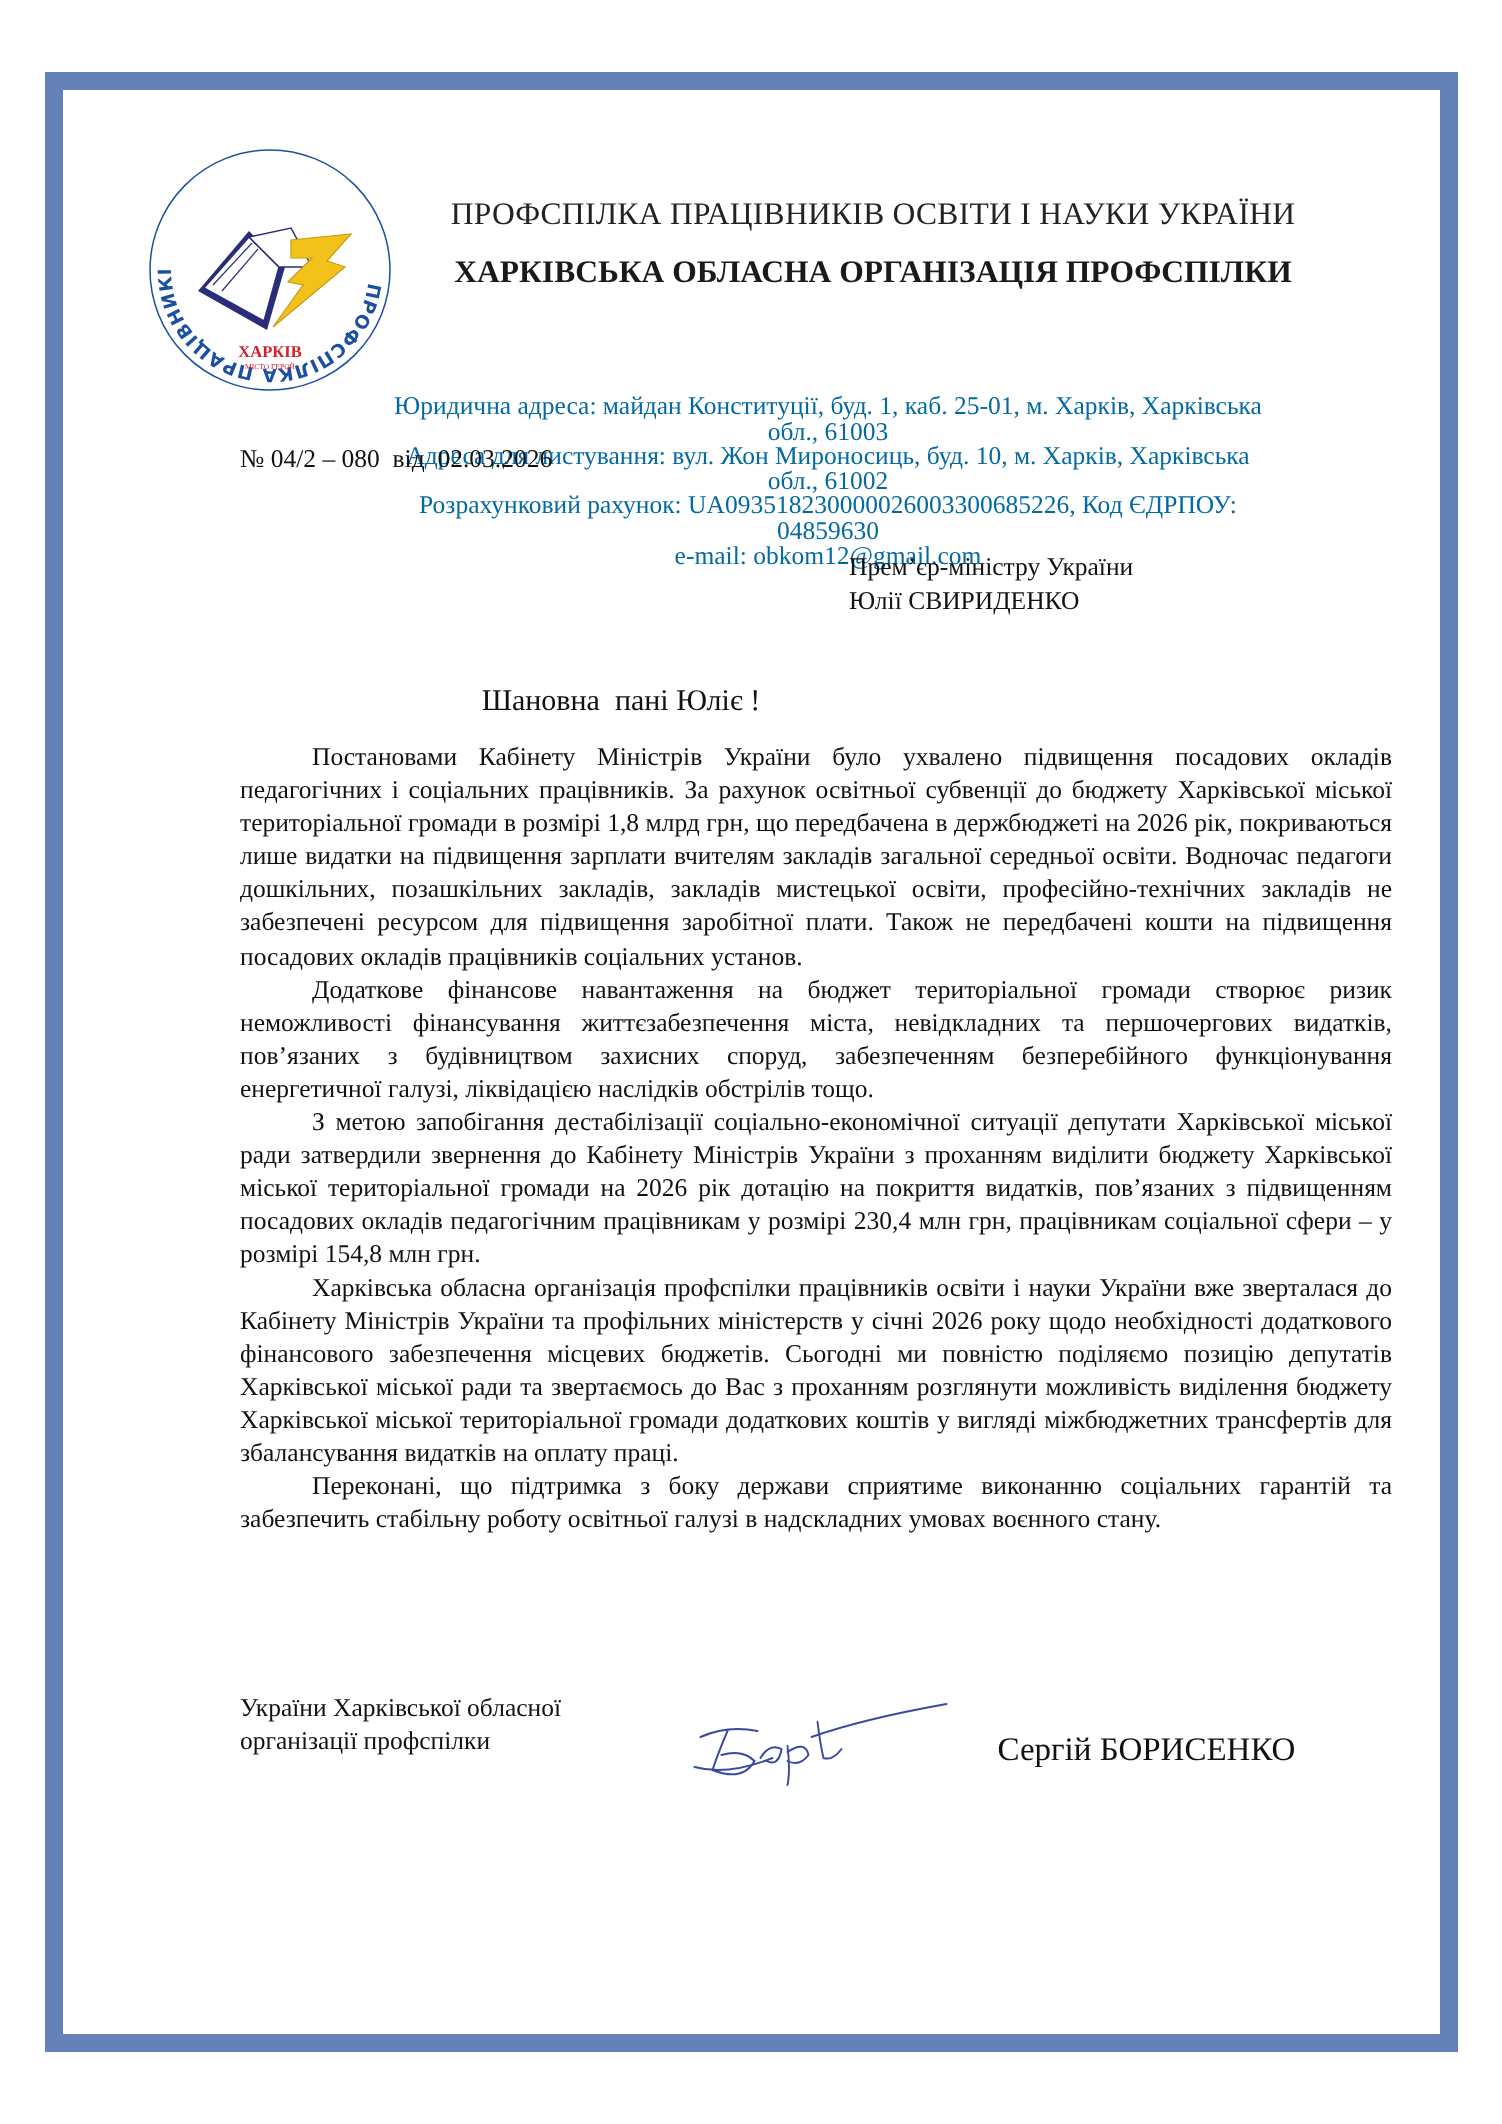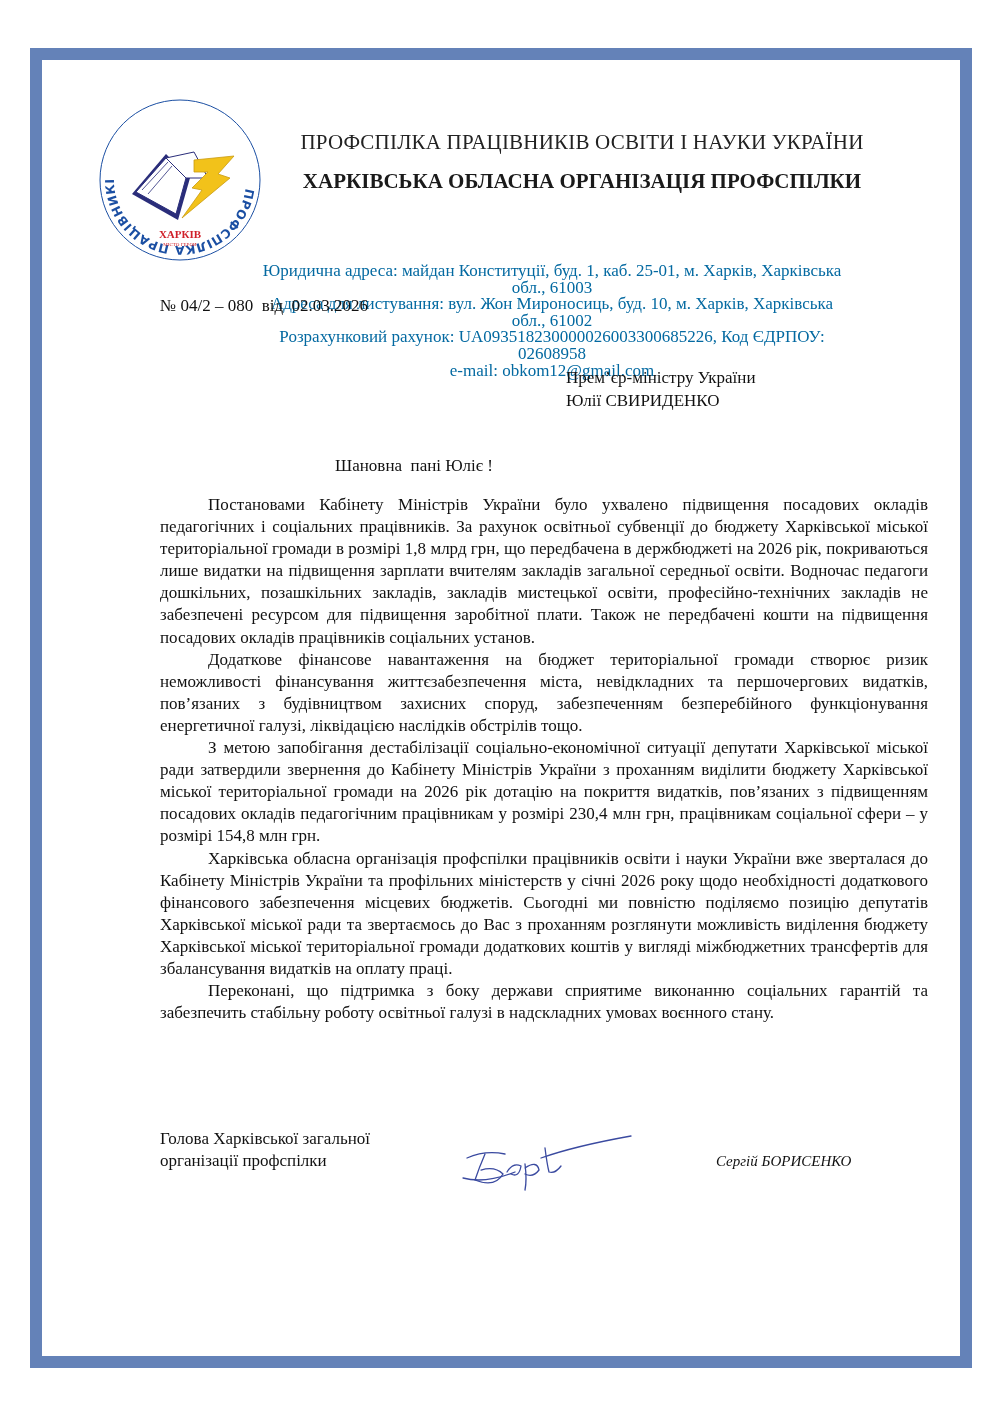--- a/index.html
+++ b/index.html
@@ -5,26 +5,26 @@
   html, body { margin: 0; padding: 0; background: #ffffff; }
   body { width: 1001px; height: 1416px; position: relative; overflow: hidden; font-family: "Liberation Serif", "DejaVu Serif", serif; color: #111; }
   .frame { position: absolute; left: 30px; top: 48px; width: 918px; height: 1296px; border: 12px solid #6482b8; background: #fff; }
   .logo { position: absolute; left: 98px; top: 98px; width: 164px; height: 164px; }
   .hdr { position: absolute; left: 262px; width: 640px; text-align: center; }
   .hdr1 { top: 130px; font-size: 21px; letter-spacing: 0.2px; color: #222; }
   .hdr2 { top: 168px; font-size: 21px; font-weight: bold; line-height: 27px; color: #1a1a1a; }
   .addr { position: absolute; left: 262px; top: 231px; width: 580px; text-align: center; font-size: 17px; line-height: 16.6px; color: #0369a1; margin-top: 32px; }
   .regno { position: absolute; left: 160px; top: 296px; font-size: 17px; }
   .addressee { position: absolute; left: 566px; top: 366px; font-size: 17px; line-height: 23px; }
-  .greeting { position: absolute; left: 0; width: 828px; top: 456px; text-align: center; font-size: 17px; }
+  .greeting { position: absolute; left: 0; width: 828px; top: 456px; text-align: center; font-size: 20px; }
   .body { position: absolute; left: 160px; top: 494px; width: 768px; font-size: 17px; line-height: 22.1px; text-align: justify; }
   .body p { margin: 0; text-indent: 48px; }
   .sig-pos { position: absolute; left: 160px; top: 1128px; font-size: 17px; line-height: 22px; }
   .sig-img { position: absolute; left: 455px; top: 1128px; width: 180px; height: 70px; }
-  .sig-name { position: absolute; left: 716px; top: 1153px; font-size: 15px; font-style: italic; }
+  .sig-name { position: absolute; left: 665px; top: 1153px; font-size: 22px; }
 </style>
 </head>
 <body>
 
 <div class="frame"></div>
 
 <svg class="logo" viewBox="0 0 164 164">
   <defs>
     <path id="ringPath" d="M 82 82 m -66 0 a 66 66 0 1 1 132 0 a 66 66 0 1 1 -132 0"></path>
   </defs>
@@ -47,21 +47,21 @@
 </svg>
 
 <div class="hdr hdr1">ПРОФСПІЛКА ПРАЦІВНИКІВ ОСВІТИ І НАУКИ УКРАЇНИ</div>
 <div class="hdr hdr2">
   <div>ХАРКІВСЬКА ОБЛАСНА ОРГАНІЗАЦІЯ ПРОФСПІЛКИ</div>
 </div>
 
 <div class="addr">
   <div>Юридична адреса: майдан Конституції, буд. 1, каб. 25-01, м. Харків, Харківська обл., 61003</div>
   <div>Адреса для листування: вул. Жон Мироносиць, буд. 10, м. Харків, Харківська обл., 61002</div>
-  <div>Розрахунковий рахунок: UA093518230000026003300685226, Код ЄДРПОУ: 02608958</div>
+  <div>Розрахунковий рахунок: UA093518230000026003300685226, Код ЄДРПОУ: 04859630</div>
   <div>e-mail: obkom12@gmail.com</div>
 </div>
 
 <div class="regno" style="white-space:pre">№ 04/2 – 080  від  02.03.2026</div>
 
 <div class="addressee">
   <div>Прем’єр-міністру України</div>
   <div>Юлії СВИРИДЕНКО</div>
 </div>
 
@@ -69,21 +69,21 @@
 
 <div class="body">
   <p>Постановами Кабінету Міністрів України було ухвалено підвищення посадових окладів педагогічних і соціальних працівників. За рахунок освітньої субвенції до бюджету Харківської міської територіальної громади в розмірі 1,8 млрд грн, що передбачена в держбюджеті на 2026 рік, покриваються лише видатки на підвищення зарплати вчителям закладів загальної середньої освіти. Водночас педагоги дошкільних, позашкільних закладів, закладів мистецької освіти, професійно-технічних закладів не забезпечені ресурсом для підвищення заробітної плати. Також не передбачені кошти на підвищення посадових окладів працівників соціальних установ.</p>
   <p>Додаткове фінансове навантаження на бюджет територіальної громади створює ризик неможливості фінансування життєзабезпечення міста, невідкладних та першочергових видатків, пов’язаних з будівництвом захисних споруд, забезпеченням безперебійного функціонування енергетичної галузі, ліквідацією наслідків обстрілів тощо.</p>
   <p>З метою запобігання дестабілізації соціально-економічної ситуації депутати Харківської міської ради затвердили звернення до Кабінету Міністрів України з проханням виділити бюджету Харківської міської територіальної громади на 2026 рік дотацію на покриття видатків, пов’язаних з підвищенням посадових окладів педагогічним працівникам у розмірі 230,4 млн грн, працівникам соціальної сфери – у розмірі 154,8 млн грн.</p>
   <p>Харківська обласна організація профспілки працівників освіти і науки України вже зверталася до Кабінету Міністрів України та профільних міністерств у січні 2026 року щодо необхідності додаткового фінансового забезпечення місцевих бюджетів. Сьогодні ми повністю поділяємо позицію депутатів Харківської міської ради та звертаємось до Вас з проханням розглянути можливість виділення бюджету Харківської міської територіальної громади додаткових коштів у вигляді міжбюджетних трансфертів для збалансування видатків на оплату праці.</p>
   <p>Переконані, що підтримка з боку держави сприятиме виконанню соціальних гарантій та забезпечить стабільну роботу освітньої галузі в надскладних умовах воєнного стану.</p>
 </div>
 
 <div class="sig-pos">
-  <div>Голова Харківської загальної</div>
+  <div>України Харківської обласної</div>
   <div>організації профспілки</div>
 </div>
 
 <svg class="sig-img" viewBox="0 0 180 70">
   <g fill="none" stroke="#3a4aa0" stroke-width="1.3" stroke-linecap="round">
     <path d="M12 30 Q30 22 50 26 M30 26 Q24 40 20 52 Q40 60 48 46 Q40 38 26 42"></path>
     <path d="M8 50 Q30 56 60 44"></path>
     <path d="M52 44 Q58 34 66 38 Q64 50 56 46"></path>
     <path d="M70 36 Q72 52 70 62 M70 40 Q82 32 84 42 Q78 50 70 46"></path>
     <path d="M90 20 Q92 36 94 44 Q100 46 106 38"></path>

